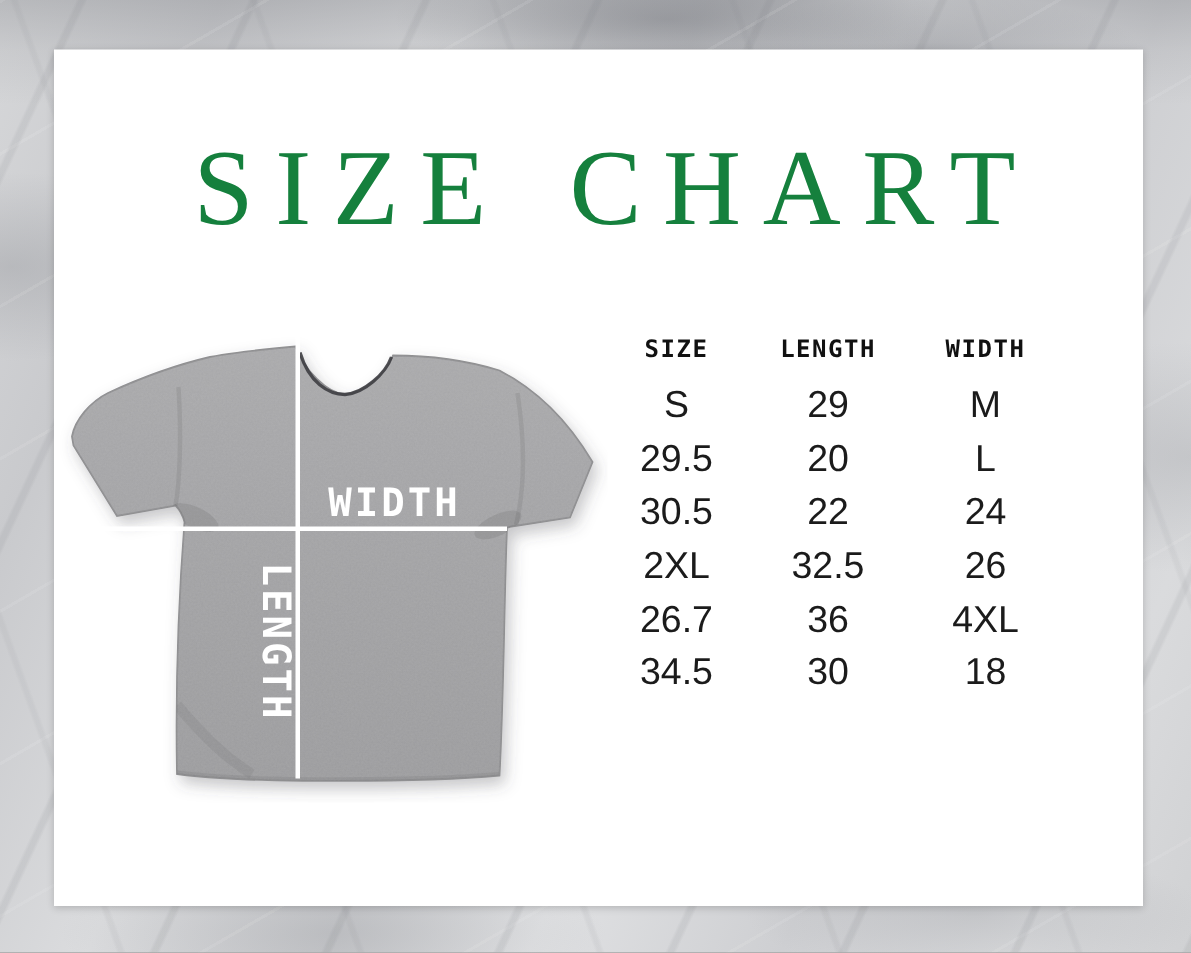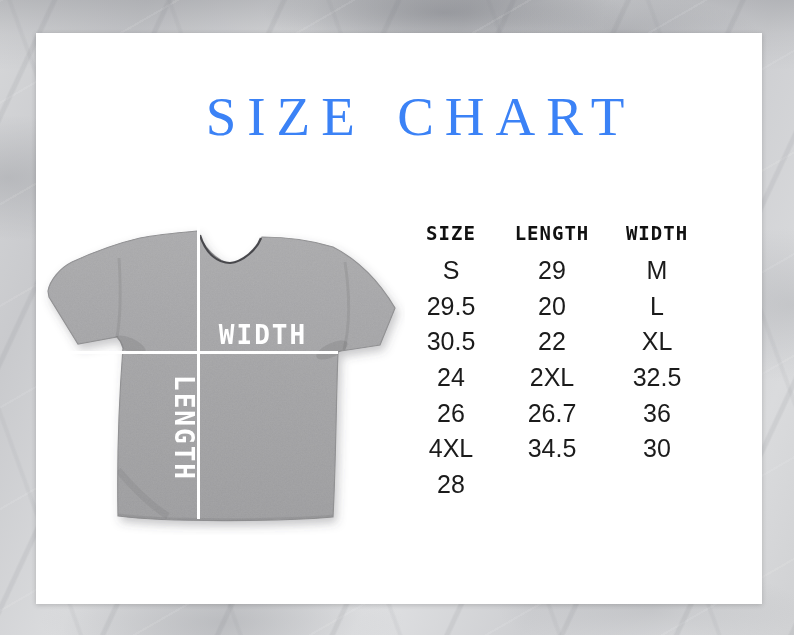--- a/index.html
+++ b/index.html
@@ -28,38 +28,38 @@
       repeating-linear-gradient(70deg,  rgba(0,0,0,0) 0 73px, rgba(125,127,133,.16) 75px 77px, rgba(0,0,0,0) 79px 150px),
       repeating-linear-gradient(150deg, rgba(255,255,255,.18) 0 2px, rgba(0,0,0,0) 2px 88px);
   }
   
   .card{
     position:absolute;left:36px;top:33px;width:726px;height:571px;
     background:#ffffff;box-shadow:0 1px 5px rgba(0,0,0,.18);
   }
   
   .title{
-    position:absolute;top:56px;left:16px;width:100%;
+    position:absolute;top:56px;left:4px;width:100%;
     text-align:center;text-indent:.2em;
     font-family:"Liberation Serif",serif;font-weight:400;
-    font-size:55px;line-height:1;letter-spacing:.2em;word-spacing:.12em;
-    color:#3b82f6;white-space:nowrap;
+    font-size:72px;line-height:1;letter-spacing:.2em;word-spacing:.12em;
+    color:#15803d;white-space:nowrap;
   }
   
   .shirt-wrap{position:absolute;left:4px;top:177px;width:365px;height:325px;}
   
   .size-table{
     position:absolute;left:374px;top:179px;
     display:grid;grid-template-columns:82px 120px 90px;
     grid-template-rows:41px repeat(8,35.6px);
   }
   .size-table .th{
     display:flex;align-items:center;justify-content:center;
     font-family:"DejaVu Sans Mono",monospace;font-weight:700;
-    font-size:19px;letter-spacing:1px;color:#111111;
+    font-size:16px;letter-spacing:1px;color:#111111;
   }
   .size-table .td{
     display:flex;align-items:center;justify-content:center;
     font-family:"Liberation Sans",sans-serif;font-weight:400;
     font-size:25px;color:#1b1b1b;
   }
 </style>
 </head>
 <body>
 
@@ -152,31 +152,30 @@
       <span class="td">29</span>
 
       <span class="td">M</span>
       <span class="td">29.5</span>
       <span class="td">20</span>
 
       <span class="td">L</span>
       <span class="td">30.5</span>
       <span class="td">22</span>
 
-      <span class="td">XL</span>
       <span class="td">24</span>
 
       <span class="td">2XL</span>
       <span class="td">32.5</span>
       <span class="td">26</span>
 
       <span class="td">26.7</span>
       <span class="td">36</span>
 
       <span class="td">4XL</span>
       <span class="td">34.5</span>
       <span class="td">30</span>
 
-      <span class="td">28</span>
+      <span class="td">18</span>
     </div>
 
   </div>
 </div>
 
 </body></html>

